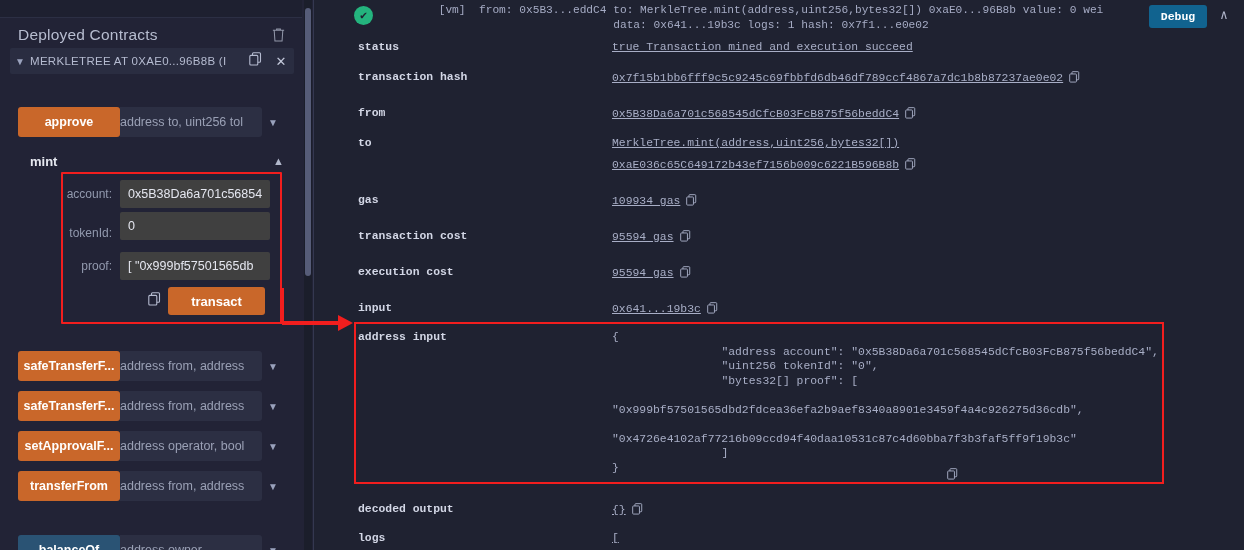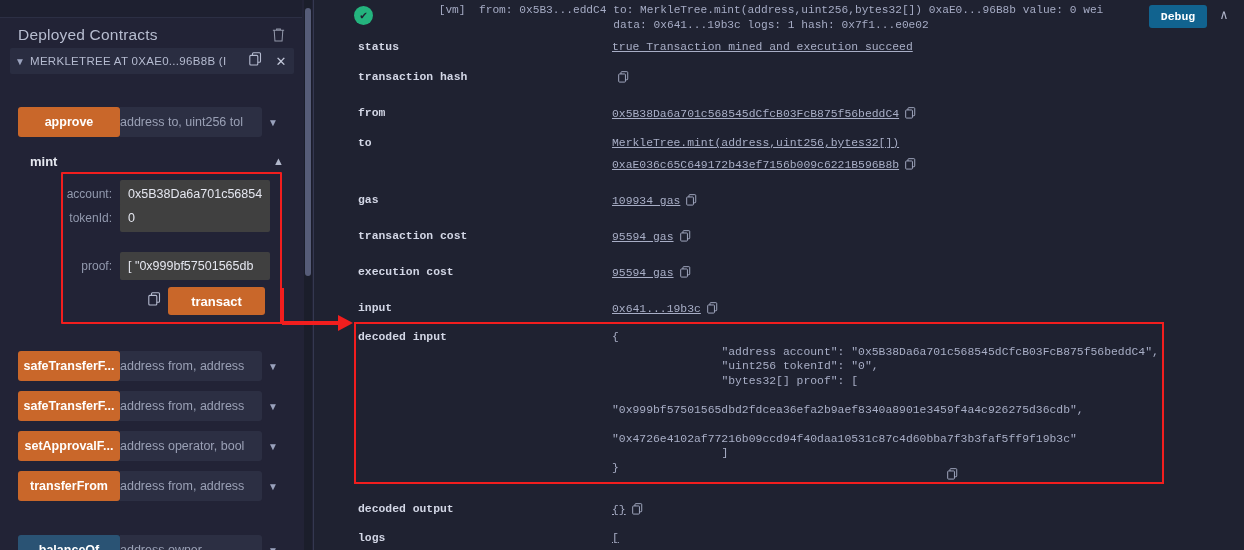--- a/index.html
+++ b/index.html
@@ -225,21 +225,21 @@
 
     <div class="mint-header">
       <span class="lbl">mint</span>
       <span class="car">▲</span>
     </div>
 
     <div class="param-row" style="top:180px;">
       <span class="param-label">account:</span>
       <div class="param-input">0x5B38Da6a701c56854</div>
     </div>
-    <div class="param-row" style="top:204px;">
+    <div class="param-row" style="top:212px;align-items:flex-end;">
       <span class="param-label">tokenId:</span>
       <div class="param-input">0</div>
     </div>
     <div class="param-row" style="top:252px;">
       <span class="param-label">proof:</span>
       <div class="param-input">[  "0x999bf57501565db</div>
     </div>
 
     <div class="transact-row">
       <span class="transact-copy">
@@ -293,21 +293,21 @@
       <div class="collapse-caret">∧</div>
     </div>
 
     <div class="det-row" style="top:41px;">
       <span class="det-key">status</span>
       <span class="det-val">true Transaction mined and execution succeed</span>
     </div>
 
     <div class="det-row" style="top:71px;">
       <span class="det-key">transaction hash</span>
-      <span class="det-val"><span class="copy-ic"><svg width="11" height="12" viewBox="0 0 13 14">
+      <span class="det-val"><span>0x7f15b1bb6fff9c5c9245c69fbbfd6db46df789ccf4867a7dc1b8b87237ae0e02</span><span class="copy-ic"><svg width="11" height="12" viewBox="0 0 13 14">
               <rect x="3.5" y="0.7" width="8" height="9.6" rx="1" fill="none" stroke="#a8aec6" stroke-width="1.1"></rect>
               <rect x="0.8" y="3.4" width="8" height="9.6" rx="1" fill="#1f2231" stroke="#a8aec6" stroke-width="1.1"></rect>
             </svg></span></span>
     </div>
 
     <div class="det-row" style="top:107px;">
       <span class="det-key">from</span>
       <span class="det-val"><span>0x5B38Da6a701c568545dCfcB03FcB875f56beddC4</span><span class="copy-ic"><svg width="11" height="12" viewBox="0 0 13 14">
               <rect x="3.5" y="0.7" width="8" height="9.6" rx="1" fill="none" stroke="#a8aec6" stroke-width="1.1"></rect>
               <rect x="0.8" y="3.4" width="8" height="9.6" rx="1" fill="#1f2231" stroke="#a8aec6" stroke-width="1.1"></rect>
@@ -351,21 +351,21 @@
 
     <div class="det-row" style="top:302px;">
       <span class="det-key">input</span>
       <span class="det-val"><span>0x641...19b3c</span><span class="copy-ic"><svg width="11" height="12" viewBox="0 0 13 14">
               <rect x="3.5" y="0.7" width="8" height="9.6" rx="1" fill="none" stroke="#a8aec6" stroke-width="1.1"></rect>
               <rect x="0.8" y="3.4" width="8" height="9.6" rx="1" fill="#1f2231" stroke="#a8aec6" stroke-width="1.1"></rect>
             </svg></span></span>
     </div>
 
     <div class="det-row" style="top:331px;">
-      <span class="det-key">decoded input</span>
+      <span class="det-key">address input</span>
     </div>
     <div class="json-block">{
 		"address account": "0x5B38Da6a701c568545dCfcB03FcB875f56beddC4",
 		"uint256 tokenId": "0",
 		"bytes32[] proof": [
 
 "0x999bf57501565dbd2fdcea36efa2b9aef8340a8901e3459f4a4c926275d36cdb",
 
 "0x4726e4102af77216b09ccd94f40daa10531c87c4d60bba7f3b3faf5ff9f19b3c"
 		]

